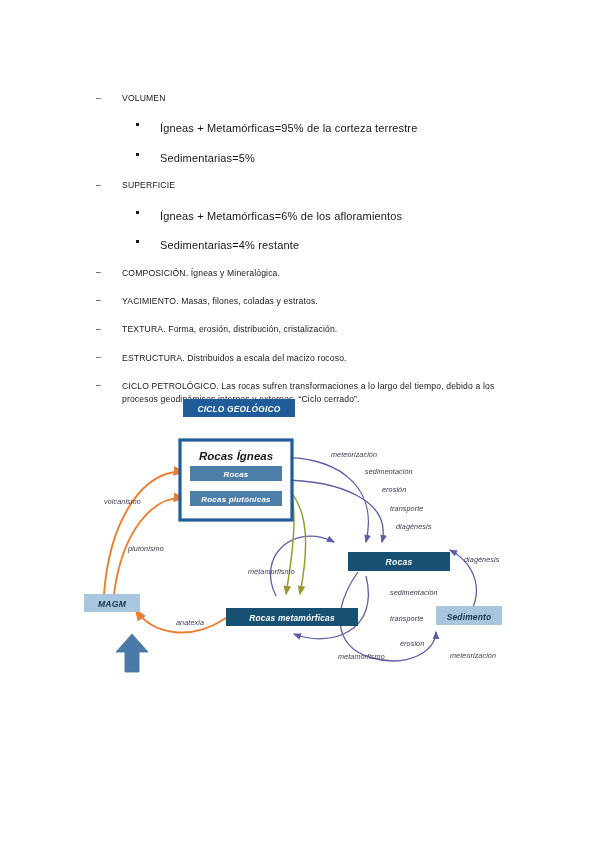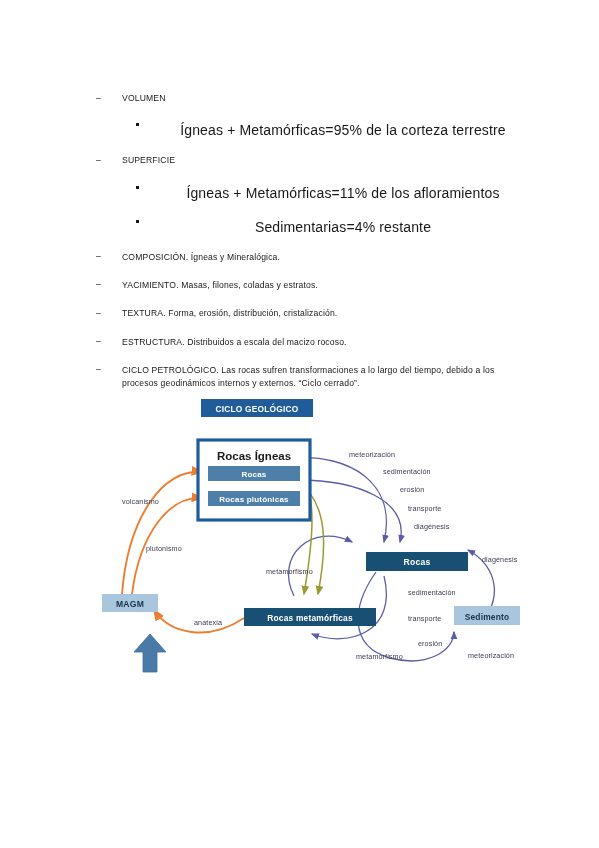--- a/index.html
+++ b/index.html
@@ -45,42 +45,42 @@
     left: 0;
     top: -0.5px;
     font-size: 8.6px;
     color: #181818;
   }
 
   .lvl2 {
     position: relative;
     padding-left: 64px;
     margin-bottom: 13px;
-    font-size: 14px;
+    font-size: 11px;
     line-height: 1.5;
     letter-spacing: 0.15px;
     color: #181818;
-    text-align: center;
   }
   .lvl2 .sq {
     position: absolute;
     left: 40px;
     top: 3px;
     width: 3px;
     height: 3px;
     background: #181818;
   }
 
   
   .diagram {
     position: absolute;
-    left: 98px;
+    left: 80px;
     top: 396px;
     width: 440px;
     height: 292px;
+    font-style: italic;
   }
   .diagram svg { display: block; }
 
   .dg-label {
     font-family: "Liberation Sans", sans-serif;
     font-size: 7.2px;
     fill: #3a3a52;
     letter-spacing: 0.1px;
   }
   .dg-boxtext-w {
@@ -106,29 +106,33 @@
     <div class="lvl1">
       <span class="dash">–</span>
       <span>VOLUMEN</span>
     </div>
 
     <div class="lvl2">
       <span class="sq"></span>
       <span>Ígneas + Metamórficas=95% de la corteza terrestre</span>
     </div>
 
+    <div class="lvl2">
+      <span class="sq"></span>
+      <span>Sedimentarias=5%</span>
+    </div>
 
     <div class="lvl1">
       <span class="dash">–</span>
       <span>SUPERFICIE</span>
     </div>
 
     <div class="lvl2">
       <span class="sq"></span>
-      <span>Ígneas + Metamórficas=11% de los afloramientos</span>
+      <span>Ígneas + Metamórficas=6% de los afloramientos</span>
     </div>
 
     <div class="lvl2">
       <span class="sq"></span>
       <span>Sedimentarias=4% restante</span>
     </div>
 
     <div class="lvl1">
       <span class="dash">–</span>
       <span>COMPOSICIÓN. Ígneas y Mineralógica.</span>

